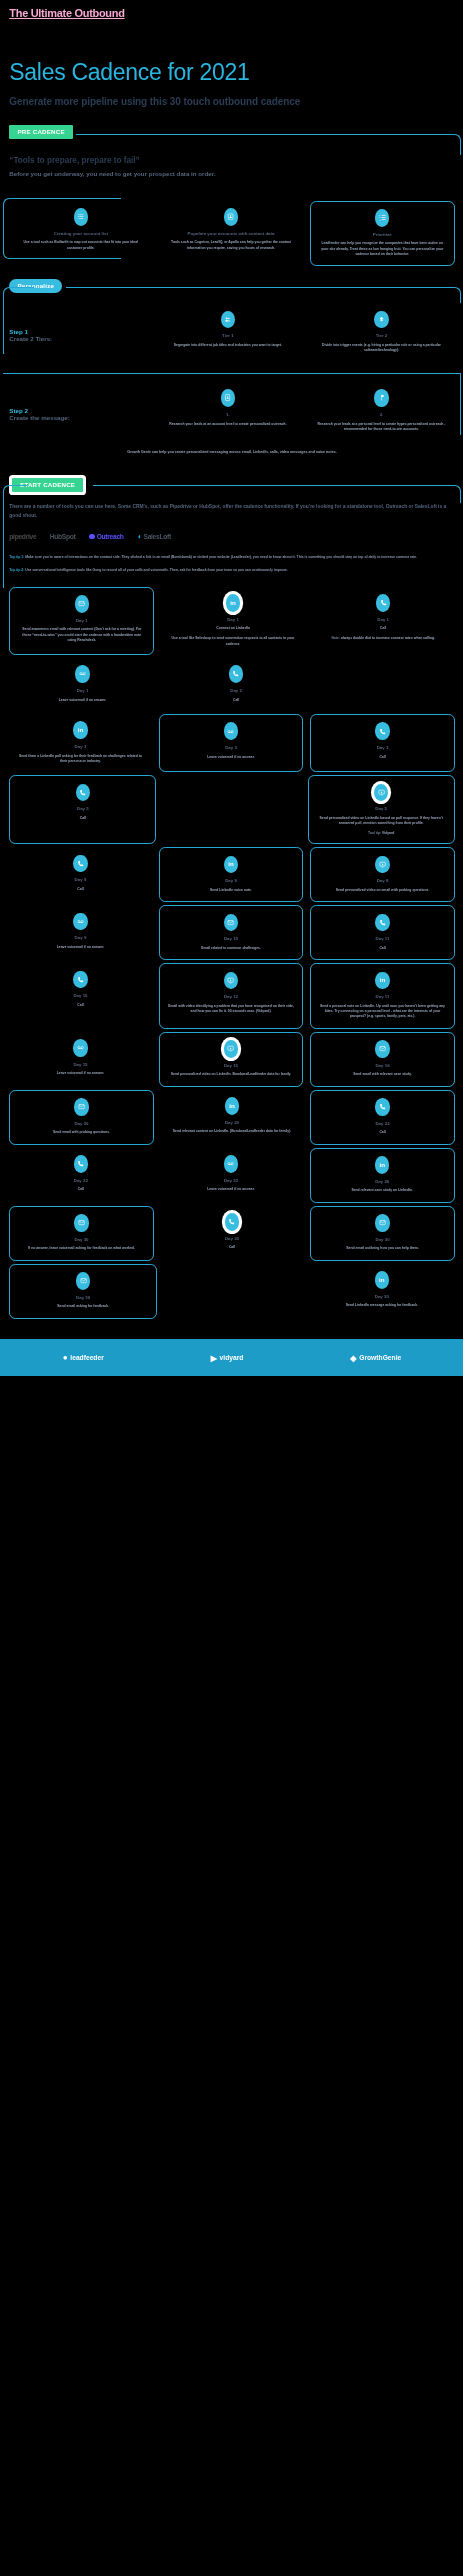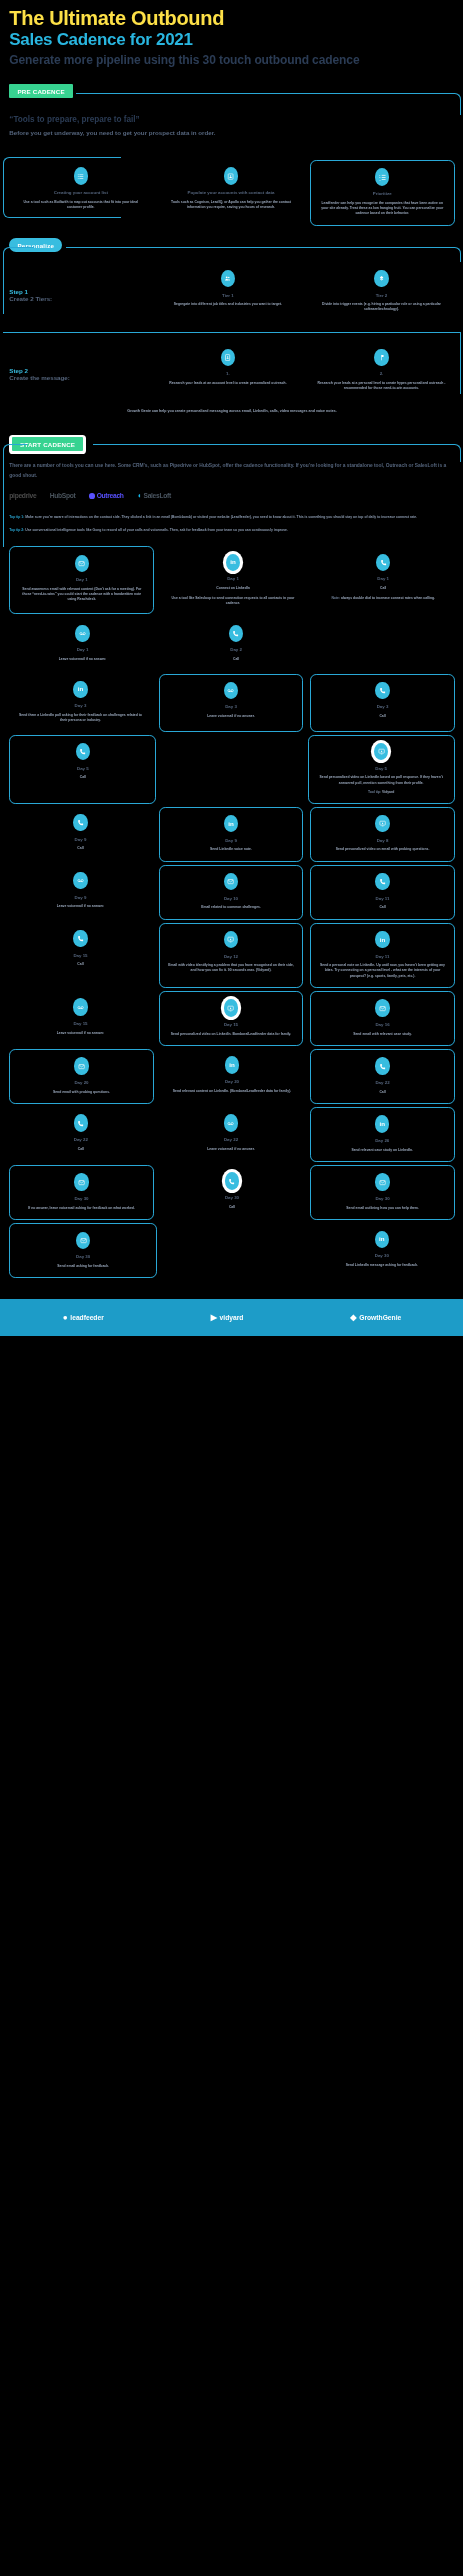--- a/index.html
+++ b/index.html
@@ -9,29 +9,29 @@
     font-family: "Liberation Sans", sans-serif;
     color: #ffffff;
     position: relative;
     overflow-x: hidden;
   }
   .page { width: 464px; position: relative; }
 
   
   .header { padding: 7.2px 9.3px 0 9.3px; }
   .h-line1 {
-    font-size: 20px; font-weight: bold; color: #fde047;
-    letter-spacing: -0.3px; line-height: 1.12;
+    font-size: 11px; font-weight: bold; color: #f9a8d4;
+    letter-spacing: -0.3px; line-height: 1.12; text-decoration: underline;
   }
   .h-line2 {
-    font-size: 17px; font-weight: bold; color: #29b6e0;
-    letter-spacing: -0.3px; line-height: 1.12;
+    font-size: 23px; font-weight: normal; color: #29b6e0;
+    letter-spacing: -0.3px; line-height: 1.12; margin-top: 40px;
   }
   .h-sub {
-    margin-top: 4px; font-size: 12px; font-weight: bold;
+    margin-top: 11px; font-size: 10px; font-weight: bold;
     color: #2b3c55; letter-spacing: -0.1px;
   }
 
   
   .pill-row { position: relative; height: 17.5px; margin-top: 17.5px; }
   .pill {
     display: inline-block; padding: 3.6px 8.2px;
     font-size: 6.2px; font-weight: bold; color: #ffffff;
     letter-spacing: 0.2px;
   }

